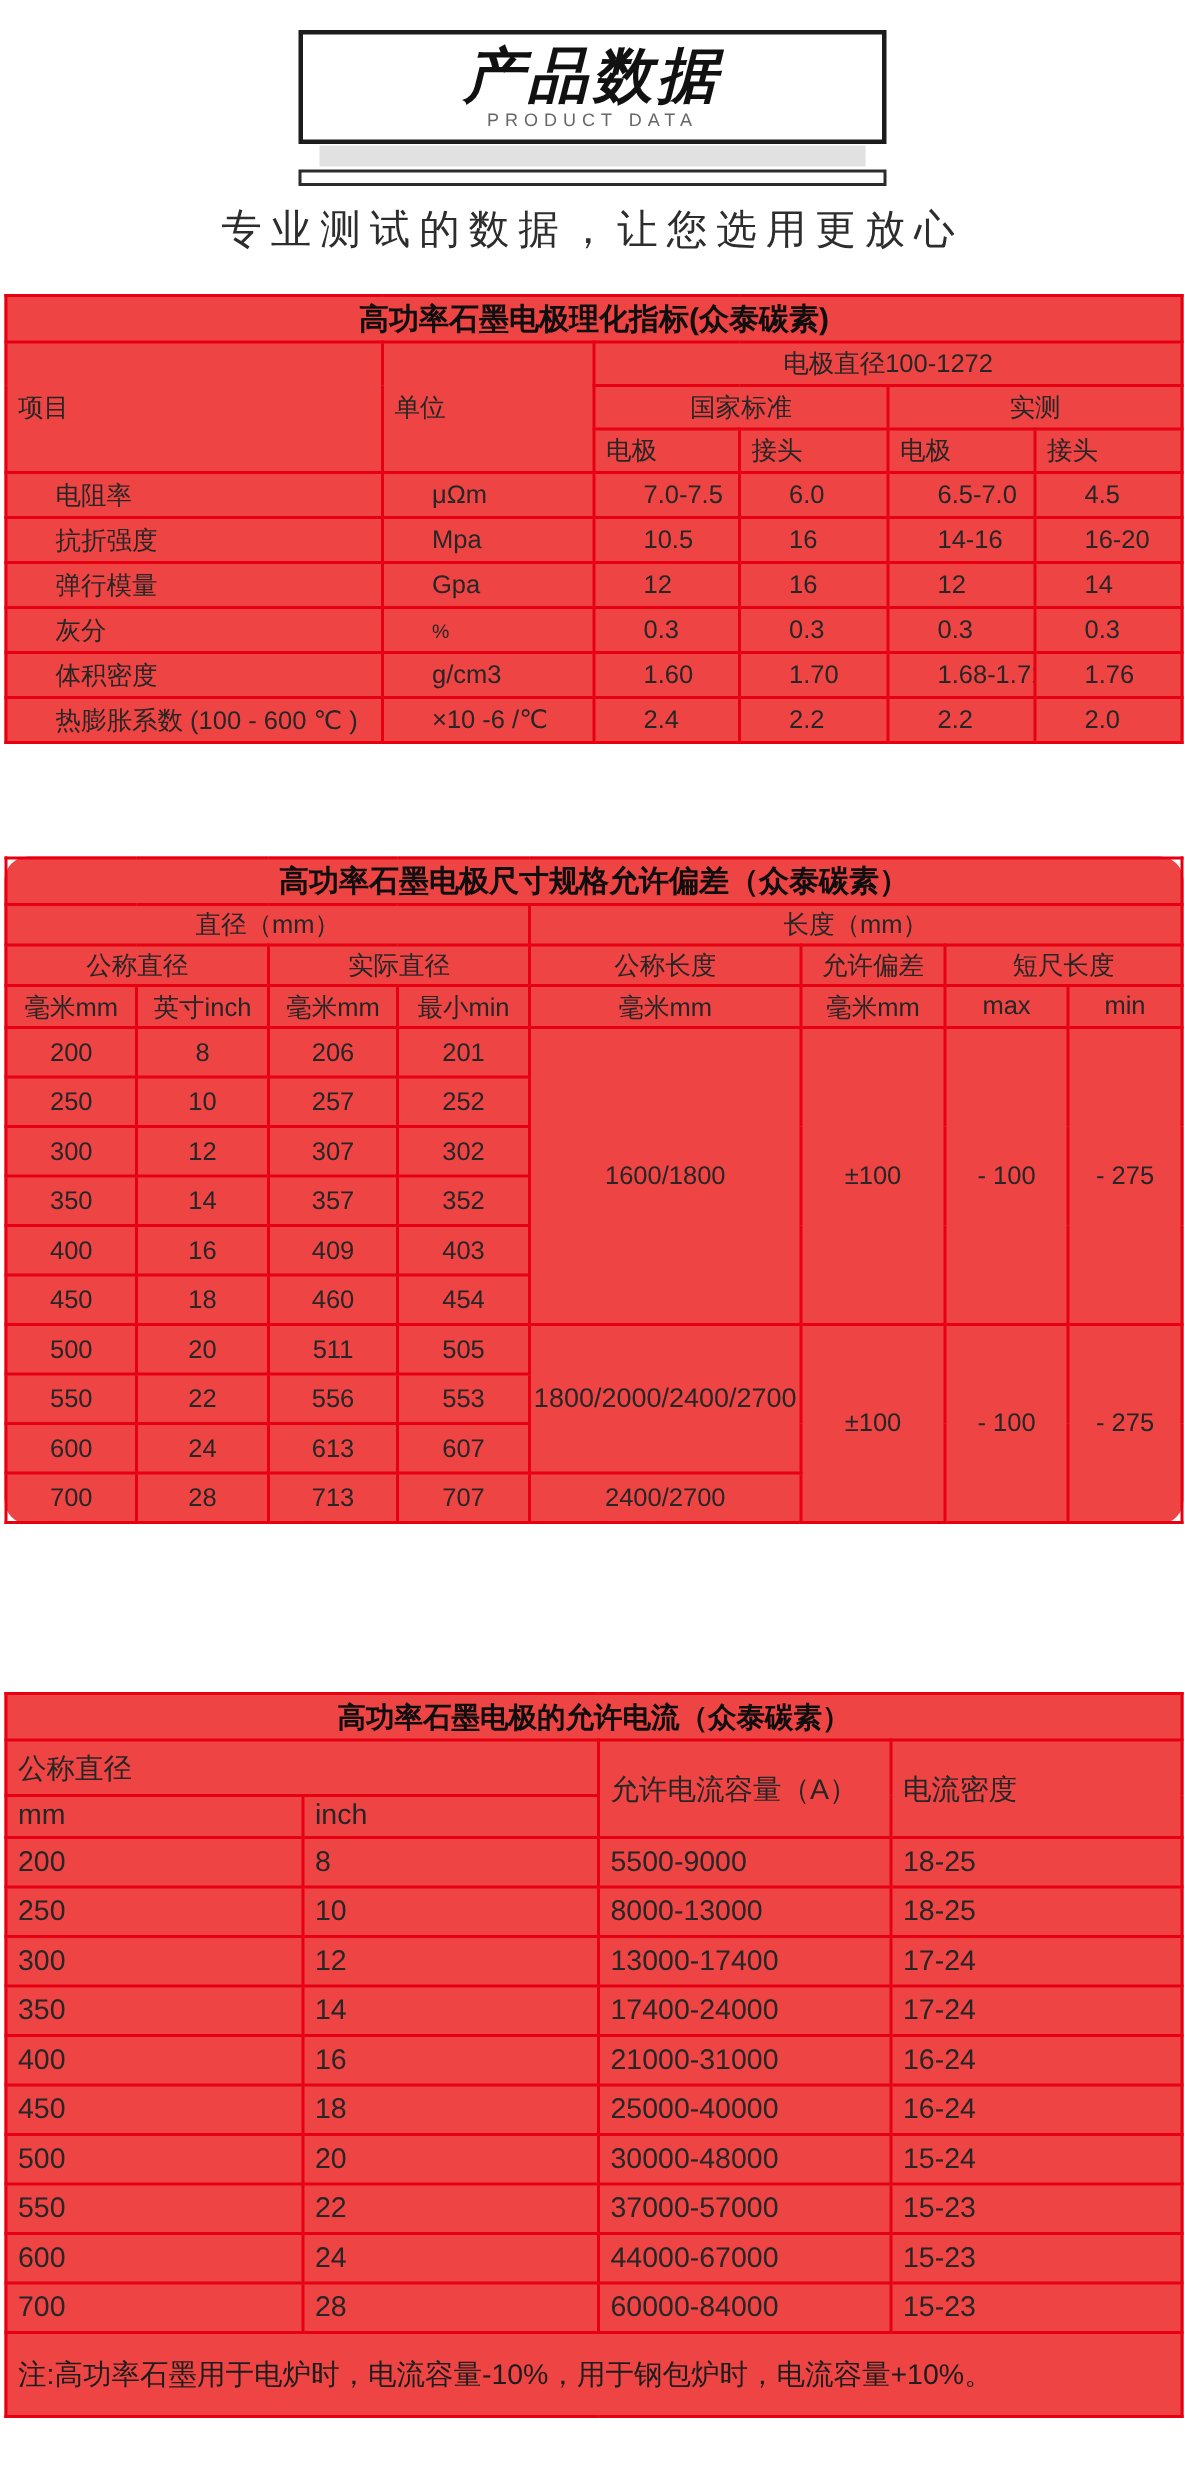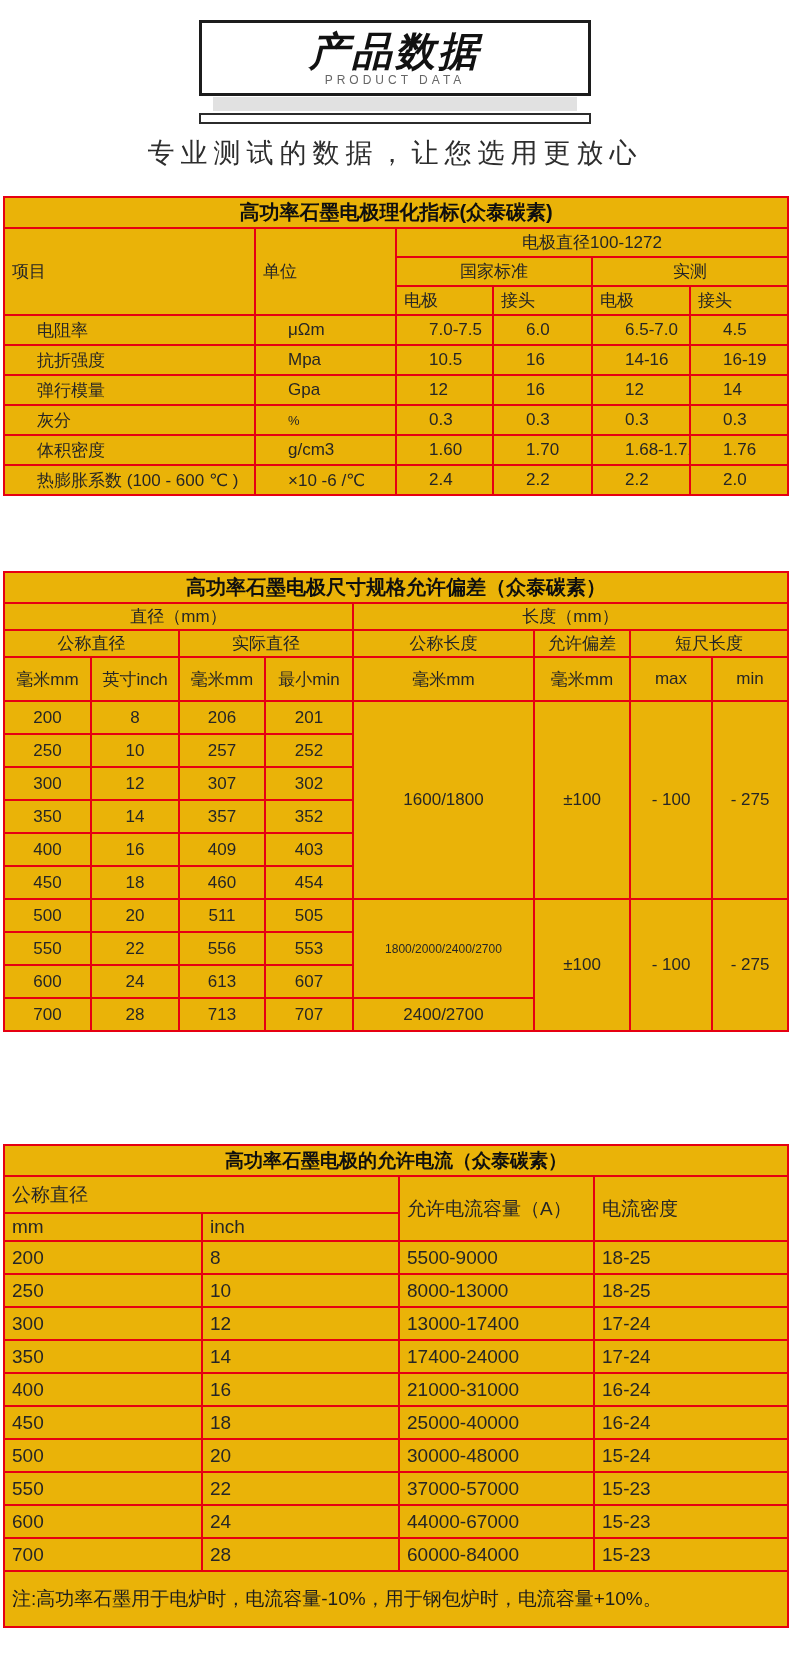--- a/index.html
+++ b/index.html
@@ -28,44 +28,44 @@
   .shadow-bar { width:364px; height:14px; background:#e1e1e1; margin:1px auto 0; }
   .outline-bar { width:392px; height:11px; border:2px solid #2b2b2b; background:#fff; margin:2px auto 0; }
   .subtitle {
     margin-top:12px; font-size:27px; line-height:34px; color:#2d2d2d;
     letter-spacing:6px; text-align:center; white-space:nowrap;
   }
 
   
   table {
     border-collapse:collapse; table-layout:fixed;
-    width:784px; margin-left:3px; background:#eab308;
+    width:784px; margin-left:3px; background:#ef4444;
   }
   td {
     border:2px solid #e60012;
     font-size:17px; color:#262626;
     vertical-align:middle;
     overflow:hidden; white-space:nowrap;
   }
   .t-title {
     font-size:20px; font-weight:bold; color:#0f0f0f;
     text-align:center; height:31px;
   }
   .al { text-align:left; padding-left:7px; }
   .ac { text-align:center; }
 
   .tbl-1 { margin-top:26px; }
   .tbl-1 .h-row td { height:29px; }
   .tbl-1 .d-row td { height:30px;padding-left:32px; }
 
-  .tbl-2 { margin-top:75px; }
+  .tbl-2 { margin-top:75px;border-radius:16px; }
   .tbl-2 td { text-align:center; }
   .tbl-2 .g-row td { height:14px; }
   .tbl-2 .s-row td { height:27px; }
-  .tbl-2 .u-row td { height:44px; }
+  .tbl-2 .u-row td { height:28px; }
   .tbl-2 .d-row td { height:33px; }
 
   .tbl-3 { margin-top:112px; }
   .tbl-3 td { font-size:19px; }
   .tbl-3 .h1-row td { height:37px; }
   .tbl-3 .h2-row td { height:28px; }
   .tbl-3 .d-row td { height:33px; }
   .tbl-3 .note-row td { height:56px; font-size:19px; color:#1d1d1d; }
 </style>
 </head>
@@ -116,21 +116,21 @@
     <td class="al">6.0</td>
     <td class="al">6.5-7.0</td>
     <td class="al">4.5</td>
   </tr>
   <tr class="d-row">
     <td class="al">抗折强度</td>
     <td class="al">Mpa</td>
     <td class="al">10.5</td>
     <td class="al">16</td>
     <td class="al">14-16</td>
-    <td class="al">16-19</td>
+    <td class="al">16-20</td>
   </tr>
   <tr class="d-row">
     <td class="al">弹行模量</td>
     <td class="al">Gpa</td>
     <td class="al">12</td>
     <td class="al">16</td>
     <td class="al">12</td>
     <td class="al">14</td>
   </tr>
   <tr class="d-row">
@@ -234,21 +234,21 @@
     <td>450</td>
     <td>18</td>
     <td>460</td>
     <td>454</td>
   </tr>
   <tr class="d-row">
     <td>500</td>
     <td>20</td>
     <td>511</td>
     <td>505</td>
-    <td rowspan="3" style="font-size:12px;margin-top:37px;">1800/2000/2400/2700</td>
+    <td rowspan="3" style="font-size:18px;margin-top:37px;">1800/2000/2400/2700</td>
     <td rowspan="4">±100</td>
     <td rowspan="4">- 100</td>
     <td rowspan="4">- 275</td>
   </tr>
   <tr class="d-row">
     <td>550</td>
     <td>22</td>
     <td>556</td>
     <td>553</td>
   </tr>

